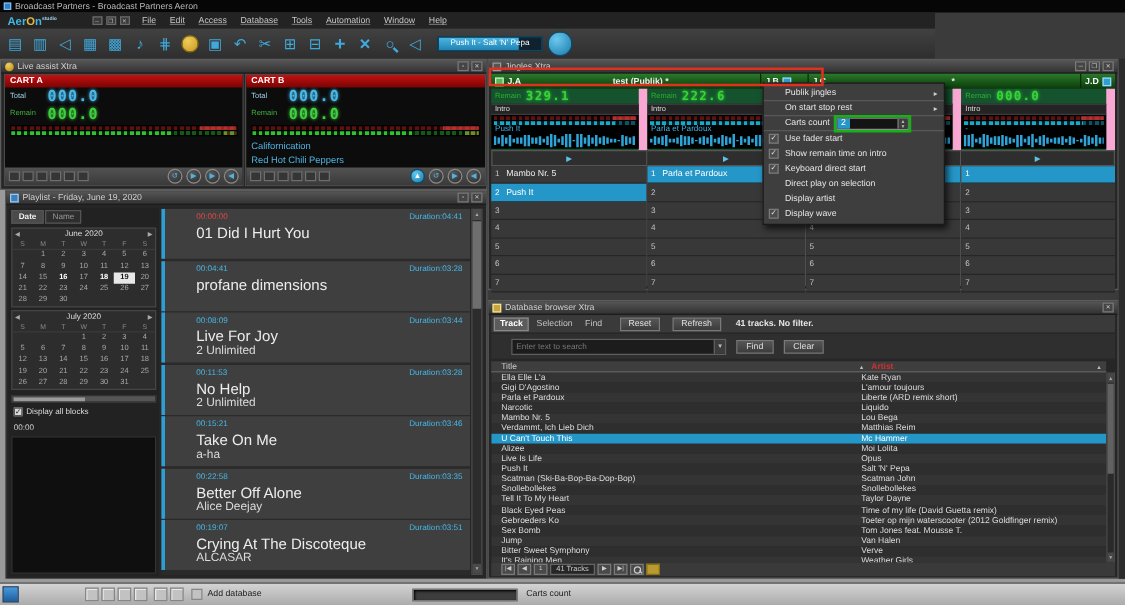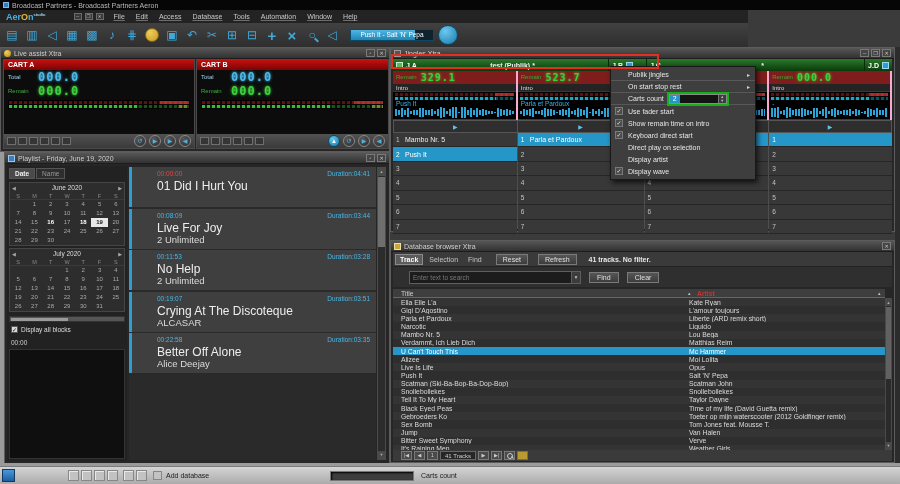--- a/index.html
+++ b/index.html
@@ -98,21 +98,21 @@
 
   
   .jheader{position:absolute;left:2px;top:11px;right:2px;height:12px;background:linear-gradient(#2a7a2a,#0b3a0b);display:flex}
   .jsec{display:flex;align-items:center;padding:0 3px;gap:3px;border-right:1px solid #0a2a0a}
   .jsec .jid{font-size:7px;font-weight:bold;color:#fff}
   .jsec .jset{flex:1;text-align:center;font-size:7px;font-weight:bold;color:#f0f0f0;white-space:nowrap}
   .hicon{width:7px;height:7px;background:#2d9fd4;border:1px solid #9fd8f0}
   .hicon.g{background:#59b859;border-color:#c8eec8}
   .jsec:nth-child(1){width:217px}.jsec:nth-child(2){width:38px}.jsec:nth-child(3){width:219px}.jsec:nth-child(4){width:27px}
   .jslots{position:absolute;left:2px;top:23px;right:2px;height:49px;display:flex}
-  .jslot{background:#7f1d1d;border-right:2px solid #f9a8d4;position:relative}
+  .jslot{background:#14532d;border-right:7px solid #f9a8d4;position:relative}
   .jslot:nth-child(1){width:125px}.jslot:nth-child(2){width:127px}.jslot:nth-child(3){width:125px}.jslot:nth-child(4){width:123px}
   .jrm{height:12px;display:flex;align-items:center;padding:0 3px}
   .jrm .lbl{font-size:6px;color:#2fae2f;margin-right:4px}
   .jrm .ledv{font-size:10px;color:#37d437}
   .jintro{height:9px;background:#242424;border-top:1px solid #3a3a3a;border-bottom:1px solid #3a3a3a;font-size:6px;color:#ddd;padding-left:3px;line-height:8px}
   .jvu{height:8px;background:#000;padding:1px 2px}
   .jvu .vu2{background:linear-gradient(90deg,rgba(0,0,0,0) 0 85%,rgba(0,0,0,.5) 85% 100%),repeating-linear-gradient(90deg,#18a8c8 0 3px,#04222a 3px 5px)}
   .jtrack{height:19px;background:#000;position:relative}
   .jtrack .tname{position:absolute;top:0;left:3px;font-size:6.5px;color:#3fb3e8;white-space:nowrap;z-index:2}
   .wave{position:absolute;bottom:1px;left:2px;right:2px;height:11px;display:flex;align-items:center;gap:1px;overflow:hidden}
@@ -345,20 +345,24 @@
           <span class="lab">Total</span>
           <span class="ledv led" style="color:#49b8e8">000.0</span>
         </div>
       <div class="crow">
           <span class="lab g">Remain</span>
           <span class="ledv led" style="color:#3fd03f">000.0</span>
         </div>
       <div class="cvu">
           <div class="vu1"></div>
           <div class="vu2"></div>
+        </div>
+      <div class="ctext">
+          <div>Californication</div>
+          <div>Red Hot Chili Peppers</div>
         </div>
       <div class="cbar">
         <span class="csq"></span>
           <span class="csq"></span>
           <span class="csq"></span>
           <span class="csq"></span>
           <span class="csq"></span>
           <span class="csq"></span>
         <span class="cspacer"></span>
         <span class="circ hot">▲</span>
@@ -502,42 +506,54 @@
       <div class="blocklist" style="top:183px;bottom:2px"></div>
     </div>
     <div class="pllist">
       <div class="pitem">
           <span class="pt red">00:00:00</span>
           <span class="pd">Duration:04:41</span>
           <span class="pn">01 Did I Hurt You</span>
           <span class="pa"></span>
         </div>
         <div class="pitem">
+          <span class="pt">00:04:41</span>
+          <span class="pd">Duration:03:28</span>
+          <span class="pn">profane dimensions</span>
+          <span class="pa"></span>
+        </div>
+        <div class="pitem">
           <span class="pt">00:08:09</span>
           <span class="pd">Duration:03:44</span>
           <span class="pn">Live For Joy</span>
           <span class="pa">2 Unlimited</span>
         </div>
         <div class="pitem">
           <span class="pt">00:11:53</span>
           <span class="pd">Duration:03:28</span>
           <span class="pn">No Help</span>
           <span class="pa">2 Unlimited</span>
         </div>
         <div class="pitem">
-          <span class="pt">00:19:07</span>
-          <span class="pd">Duration:03:51</span>
-          <span class="pn">Crying At The Discoteque</span>
-          <span class="pa">ALCASAR</span>
+          <span class="pt">00:15:21</span>
+          <span class="pd">Duration:03:46</span>
+          <span class="pn">Take On Me</span>
+          <span class="pa">a-ha</span>
         </div>
         <div class="pitem">
           <span class="pt">00:22:58</span>
           <span class="pd">Duration:03:35</span>
           <span class="pn">Better Off Alone</span>
           <span class="pa">Alice Deejay</span>
+        </div>
+        <div class="pitem">
+          <span class="pt">00:19:07</span>
+          <span class="pd">Duration:03:51</span>
+          <span class="pn">Crying At The Discoteque</span>
+          <span class="pa">ALCASAR</span>
         </div>
     </div>
     <div class="vscroll">
         <span class="up">▲</span>
         <span class="thumb"></span>
         <span class="dn">▼</span>
       </div>
   </div>
 
   <div class="panel" style="left:390px;top:47px;width:505px;height:185px">
@@ -622,21 +638,21 @@
               <i style="height:41%"></i>
               <i style="height:69%"></i>
               <i style="height:38%"></i>
               <i style="height:25%"></i>
             </span>
           </div>
         </div>
         <div class="jslot">
           <div class="jrm">
             <span class="lbl">Remain</span>
-            <span class="ledv led">523.7</span>
+            <span class="ledv led">222.6</span>
           </div>
           <div class="jintro">Intro</div>
           <div class="jvu">
             <div class="vu1"></div>
             <div class="vu2"></div>
           </div>
           <div class="jtrack">
             <span class="tname">Parla et Pardoux</span>
             <span class="wave">
               <i style="height:35%"></i>

